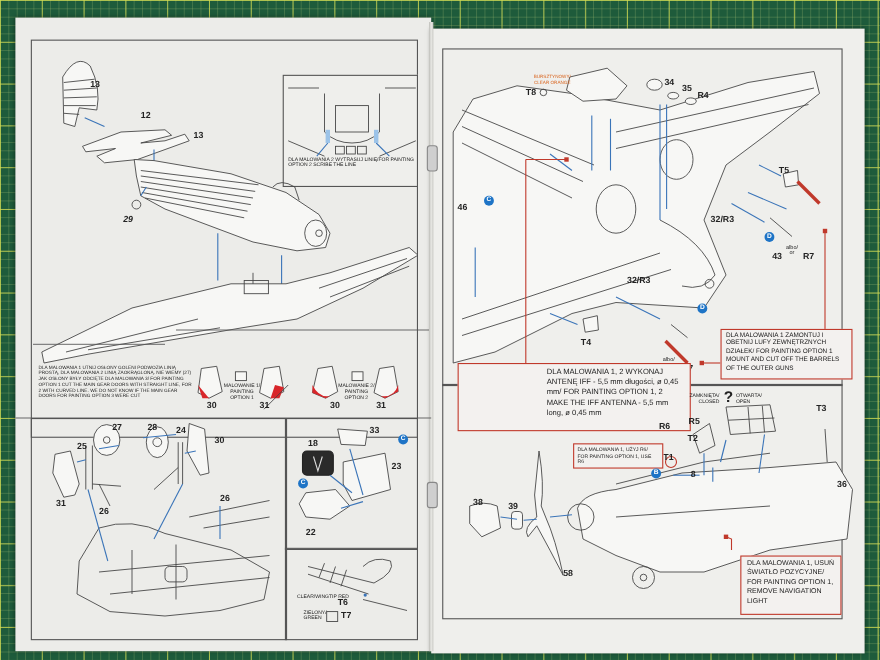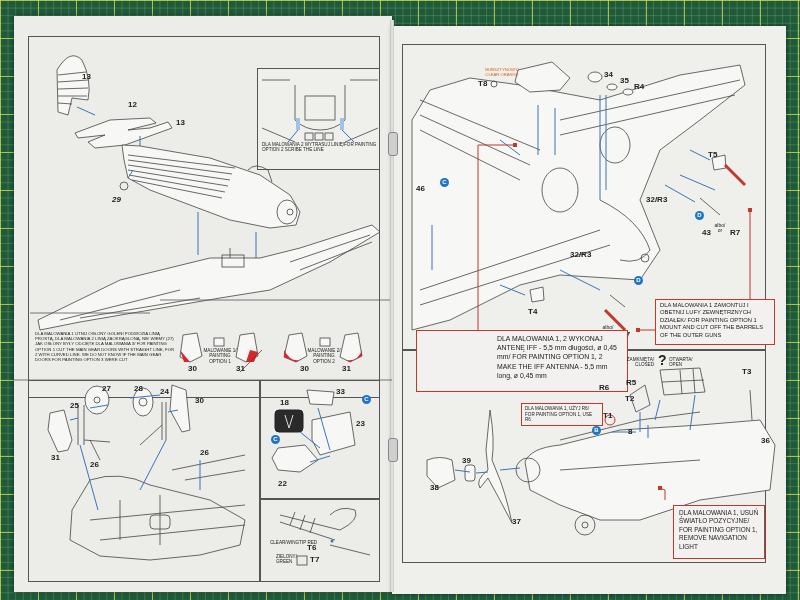--- a/index.html
+++ b/index.html
@@ -336,18 +336,18 @@
 <div class="tiny" style="left:622px;top:357px;width:32px;text-align:right;">ZAMKNIĘTA/ CLOSED</div>
 <span style="position:absolute;left:658px;top:352px;font-weight:bold;font-size:14px;color:#222;">?</span>
 <div class="tiny" style="left:669px;top:357px;width:30px;">OTWARTA/ OPEN</div>
 <span class="num" style="left:599px;top:383px;text-align:center;">R6</span>
 <span class="num" style="left:626px;top:378px;">R5</span>
 <span class="num" style="left:694px;top:367px;margin-left:48px;">T3</span>
 <span class="num" style="left:625px;top:394px;text-align:center;">T2</span>
 <span class="num" style="left:603px;top:411px;">T1</span>
 <span class="num" style="left:628px;top:427px;">8</span>
 <span class="num" style="left:761px;top:405px;margin-top:31px;">36</span>
-<span class="num" style="left:430px;top:483px;text-align:right;">38</span>
+<span class="num" style="left:430px;top:452px;text-align:right;">38</span>
 <span class="num" style="left:462px;top:456px;">39</span>
-<span class="num" style="left:512px;top:517px;">37</span>
+<span class="num" style="left:512px;top:517px;">58</span>
 <div class="callout" style="left:521px;top:403px;width:74px;font-size:4.6px;line-height:5.6px;padding:2px 3px;text-transform:uppercase;">DLA MALOWANIA 1, UŻYJ R6/ FOR PAINTING OPTION 1, USE R6</div>
 <span class="badge" style="left:592px;top:426px;">B</span>
 <div class="callout big" style="left:673px;top:505px;width:80px;height:46px;font-size:6.4px;line-height:8.4px;text-transform:uppercase;">DLA MALOWANIA 1, USUŃ ŚWIATŁO POZYCYJNE/ FOR PAINTING OPTION 1, REMOVE NAVIGATION LIGHT</div>
 
 </body></html>

